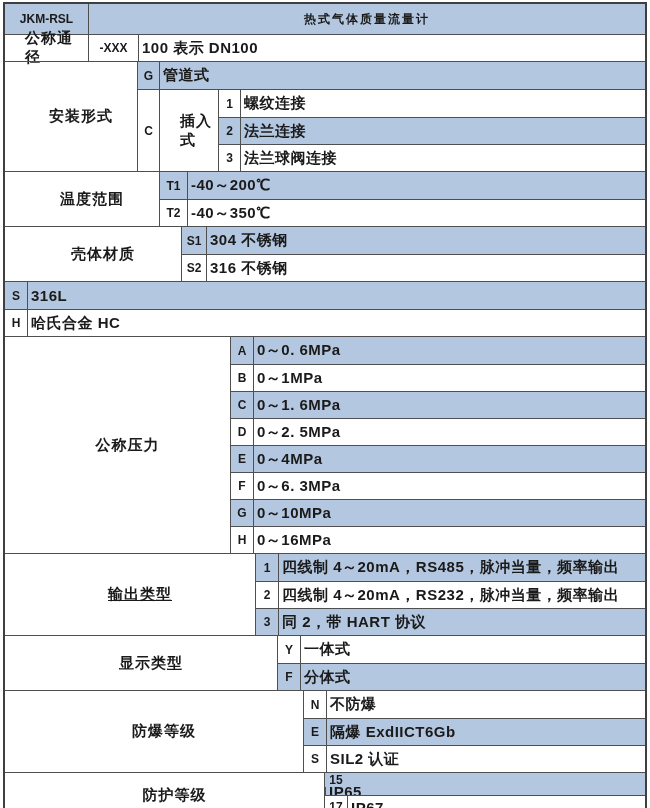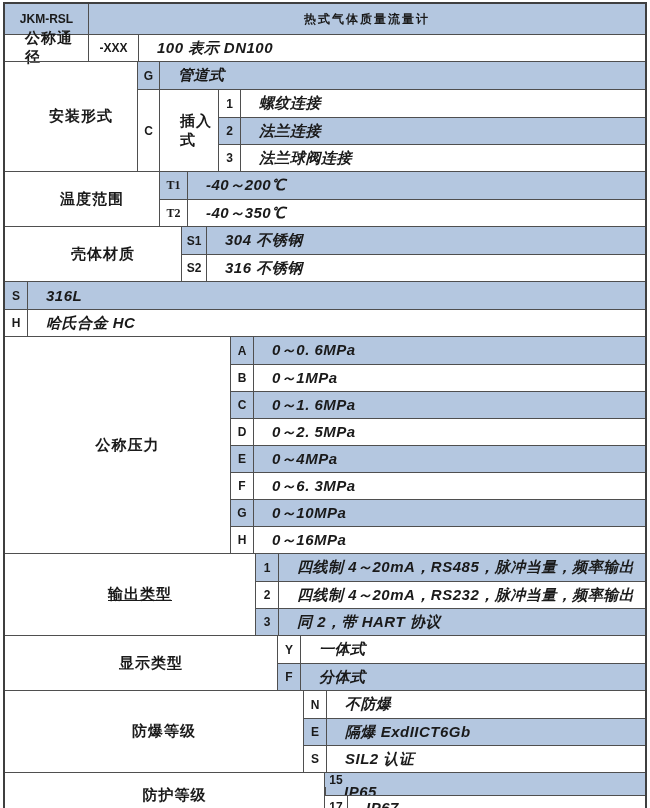--- a/index.html
+++ b/index.html
@@ -26,41 +26,41 @@
   .tbl > * + *{border-top:1px solid var(--bc);}
   .row{display:flex;flex-direction:row;align-items:stretch;}
   .section{display:flex;flex-direction:row;align-items:stretch;}
   .col{display:flex;flex-direction:column;flex:1;min-width:0;}
   .col > * + *{border-top:1px solid var(--bc);}
   .row > * + *, .section > * + *{border-left:1px solid var(--bc);}
 
   .cell{display:flex;align-items:center;font-size:15px;letter-spacing:1px;}
   .code{justify-content:center;font-size:12px;letter-spacing:0;}
   .label{justify-content:center;padding-left:20px;}
-  .desc{justify-content:flex-start;padding-left:18px;letter-spacing:0.5px;white-space:nowrap;overflow:hidden;font-style:italic;}
+  .desc{justify-content:flex-start;padding-left:3px;letter-spacing:0.5px;white-space:nowrap;overflow:hidden;}
   .title{justify-content:center;font-size:12px;letter-spacing:2px;}
   .flex1{flex:1;min-width:0;}
 
   .blue{background:var(--blue);}
   .blue > .cell{background:var(--blue);}
 
   
   .r30{height:30px;}
   .r27{height:27px;}
   .r22{height:22px;flex-direction:column;}
   .r23{height:23px;}
 
   
   .w-model{width:83px;}
   .w-dncode{width:50px;}
   .w-install-label{width:132px;}
   .w21{width:21px;}
   .w-insert{width:59px;}
   .w-temp-label{width:154px;}
-  .w-temp-code{width:27px;font-family:Liberation Serif, serif;}
+  .w-temp-code{width:27px;}
   .w-housing-label{width:176px;}
   .w24{width:24px;}
   .w-sensor-label{width:201px;}
   .w22{width:22px;}
   .w-pressure-label{width:225px;}
   .w-output-label{width:250px;text-decoration:underline;}
   .w-display-label{width:272px;}
   .w-explosion-label{width:298px;}
   .w-protection-label{width:319px;}
 </style>

